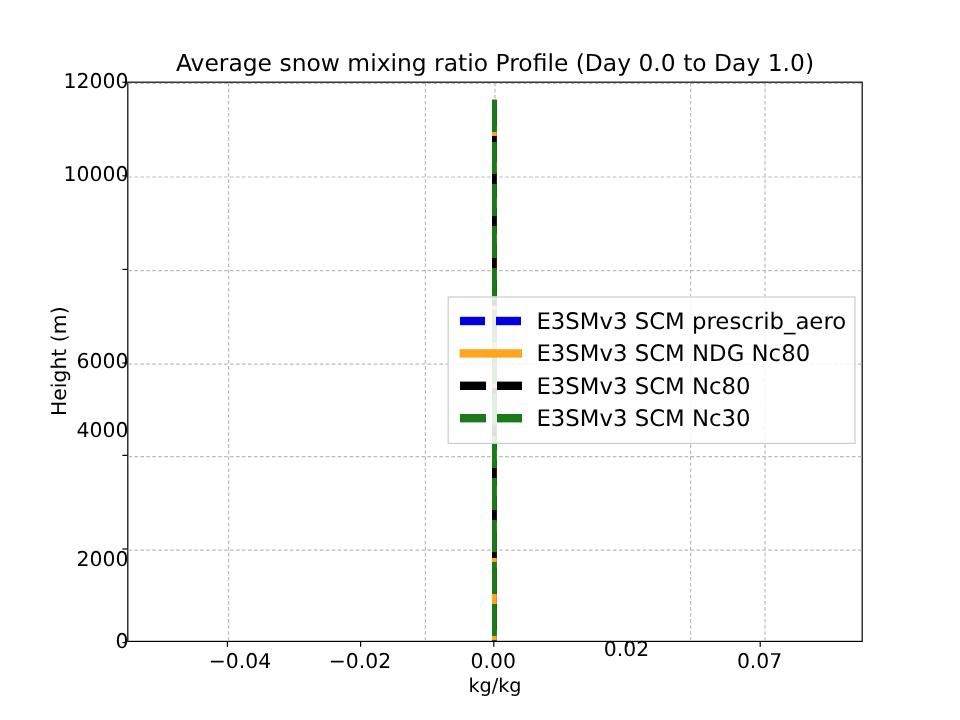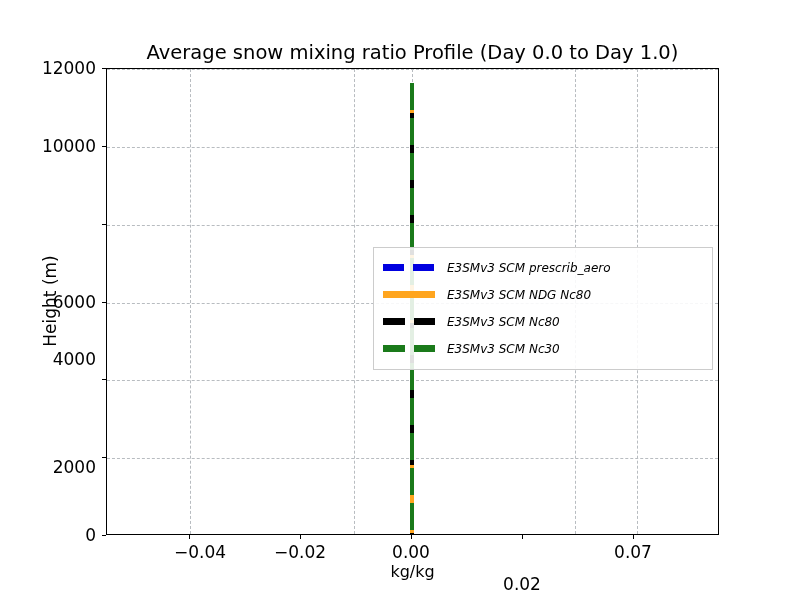--- a/index.html
+++ b/index.html
@@ -103,20 +103,21 @@
     color: #000000;
     white-space: nowrap;
   }
   .ticklabel-y {
     position: absolute;
     transform: translateY(-50%);
     text-align: right;
     font-size: 17px;
     color: #000000;
     white-space: nowrap;
+    padding-left: 11px;
   }
 
   
   #xlabel {
     position: absolute;
     left: 106px;
     top: 562px;
     width: 613px;
     text-align: center;
     font-size: 16px;
@@ -162,24 +163,23 @@
   .sw-orange-solid { background: #ffa51e; }
   .sw-black-dashed {
     background: repeating-linear-gradient(to right,
       #000000 0px, #000000 22px, transparent 22px, transparent 31px);
   }
   .sw-green-dashed {
     background: repeating-linear-gradient(to right,
       #1a7a1a 0px, #1a7a1a 22px, transparent 22px, transparent 31px);
   }
   .legend-label {
-    font-size: 12px;
-    color: #000000;
-    white-space: nowrap;
-    font-style: italic;
+    font-size: 19px;
+    color: #000000;
+    white-space: nowrap;
   }
 </style>
 </head>
 <body>
 
 <div id="figure">
 
   <div id="chart-title">Average snow mixing ratio Profile (Day 0.0 to Day 1.0)</div>
 
   <div id="plot-area">
@@ -205,21 +205,21 @@
 
   <div class="tick-x" style="left:189px; top:535px;"></div>
   <div class="tick-x" style="left:300px; top:535px;"></div>
   <div class="tick-x" style="left:411px; top:535px;"></div>
   <div class="tick-x" style="left:522px; top:535px;"></div>
   <div class="tick-x" style="left:633px; top:535px;"></div>
 
   <div class="ticklabel-x" style="left:200px; top:542px;">−0.04</div>
   <div class="ticklabel-x" style="left:300px; top:542px;">−0.02</div>
   <div class="ticklabel-x" style="left:411px; top:542px;">0.00</div>
-  <div class="ticklabel-x" style="left:522px; top:574px;">0.02</div>
+  <div class="ticklabel-x" style="left:522px; top:532px;">0.02</div>
   <div class="ticklabel-x" style="left:633px; top:542px;">0.07</div>
 
   <div class="tick-y" style="left:102px; top:535px;"></div>
   <div class="tick-y" style="left:102px; top:457px;"></div>
   <div class="tick-y" style="left:102px; top:379px;"></div>
   <div class="tick-y" style="left:102px; top:302px;"></div>
   <div class="tick-y" style="left:102px; top:224px;"></div>
   <div class="tick-y" style="left:102px; top:146px;"></div>
   <div class="tick-y" style="left:102px; top:68px;"></div>
 

